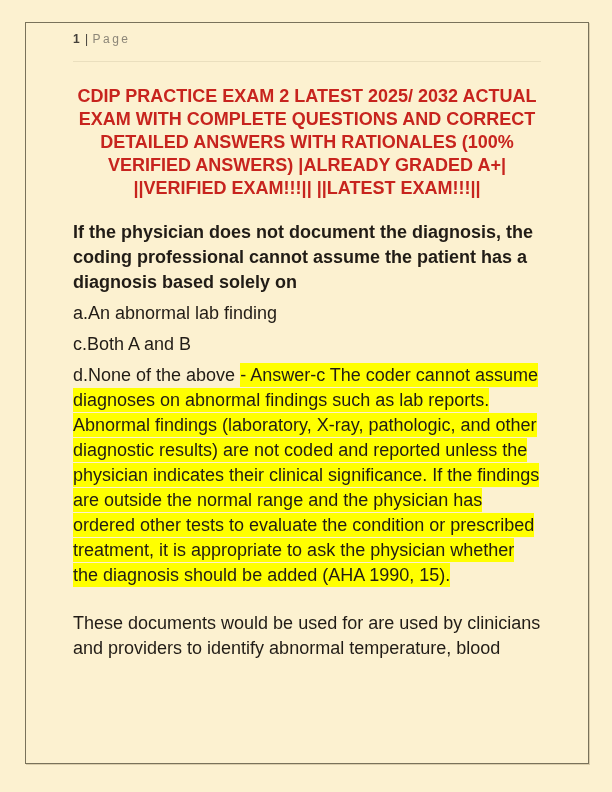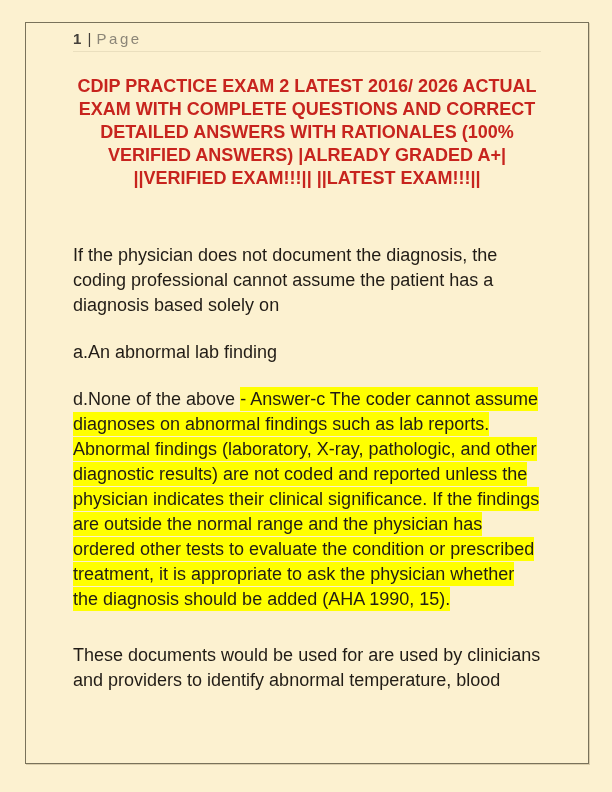--- a/index.html
+++ b/index.html
@@ -26,24 +26,24 @@
     width: 564px; height: 742px;
     border: 1px solid var(--border);
     box-shadow: 1px 1px 0 rgba(120,105,60,0.25);
   }
   .content {
     position: absolute;
     left: 47px; top: 10px;
     width: 468px;
   }
   .header-line {
-    font-size: 15px;
+    font-size: 12px;
     line-height: 12px;
     color: var(--muted);
-    padding-bottom: 6px;
+    padding-bottom: 16px;
     border-bottom: 1px solid var(--rule);
   }
   .pg-num {
     font-weight: bold;
     color: var(--num);
     letter-spacing: 1px;
   }
   .pg-sep { color: var(--num); margin: 0 1px; }
   .pg-label { letter-spacing: 2.5px; }
   .doc-title {
@@ -51,48 +51,49 @@
     font-size: 18px;
     line-height: 23px;
     font-weight: bold;
     text-align: center;
     color: var(--red);
   }
   .body-text {
     font-size: 18px;
     line-height: 25px;
   }
-  .stem { margin-top: 53px; }
-  .option { margin-top: 22px; }
+  .stem { margin-top: 20px; font-weight: bold; }
+  .option { margin-top: 6px; }
   .hl {
     background: var(--highlight);
     color: inherit;
     padding: 2px 0;
     -webkit-box-decoration-break: clone;
     box-decoration-break: clone;
     text-align: center;
   }
-  .next-stem { margin-top: 31px; }
+  .next-stem { margin-top: 23px; }
 </style>
 </head>
 <body>
 
 <div class="page-frame">
   <div class="content">
 
     <div class="header-line">
       <span class="pg-num">1</span>
       <span class="pg-sep">|</span>
       <span class="pg-label">Page</span>
     </div>
 
-    <div class="doc-title">CDIP PRACTICE EXAM 2 LATEST 2016/ 2026 ACTUAL EXAM WITH COMPLETE QUESTIONS AND CORRECT DETAILED ANSWERS WITH RATIONALES (100% VERIFIED ANSWERS) |ALREADY GRADED A+| ||VERIFIED EXAM!!!|| ||LATEST EXAM!!!||</div>
+    <div class="doc-title">CDIP PRACTICE EXAM 2 LATEST 2025/ 2032 ACTUAL EXAM WITH COMPLETE QUESTIONS AND CORRECT DETAILED ANSWERS WITH RATIONALES (100% VERIFIED ANSWERS) |ALREADY GRADED A+| ||VERIFIED EXAM!!!|| ||LATEST EXAM!!!||</div>
 
     <p class="body-text stem">If the physician does not document the diagnosis, the coding professional cannot assume the patient has a diagnosis based solely on</p>
 
     <p class="body-text option">a.An abnormal lab finding</p>
+    <p class="body-text option">c.Both A and B</p>
 
     <p class="body-text option"><span>d.None of the above </span><mark class="hl">- Answer-c The coder cannot assume diagnoses on abnormal findings such as lab reports. Abnormal findings (laboratory, X-ray, pathologic, and other diagnostic results) are not coded and reported unless the physician indicates their clinical significance. If the findings are outside the normal range and the physician has ordered other tests to evaluate the condition or prescribed treatment, it is appropriate to ask the physician whether the diagnosis should be added (AHA 1990, 15).</mark></p>
 
     <p class="body-text next-stem">These documents would be used for are used by clinicians and providers to identify abnormal temperature, blood</p>
 
   </div>
 </div>
 
 </body></html>

